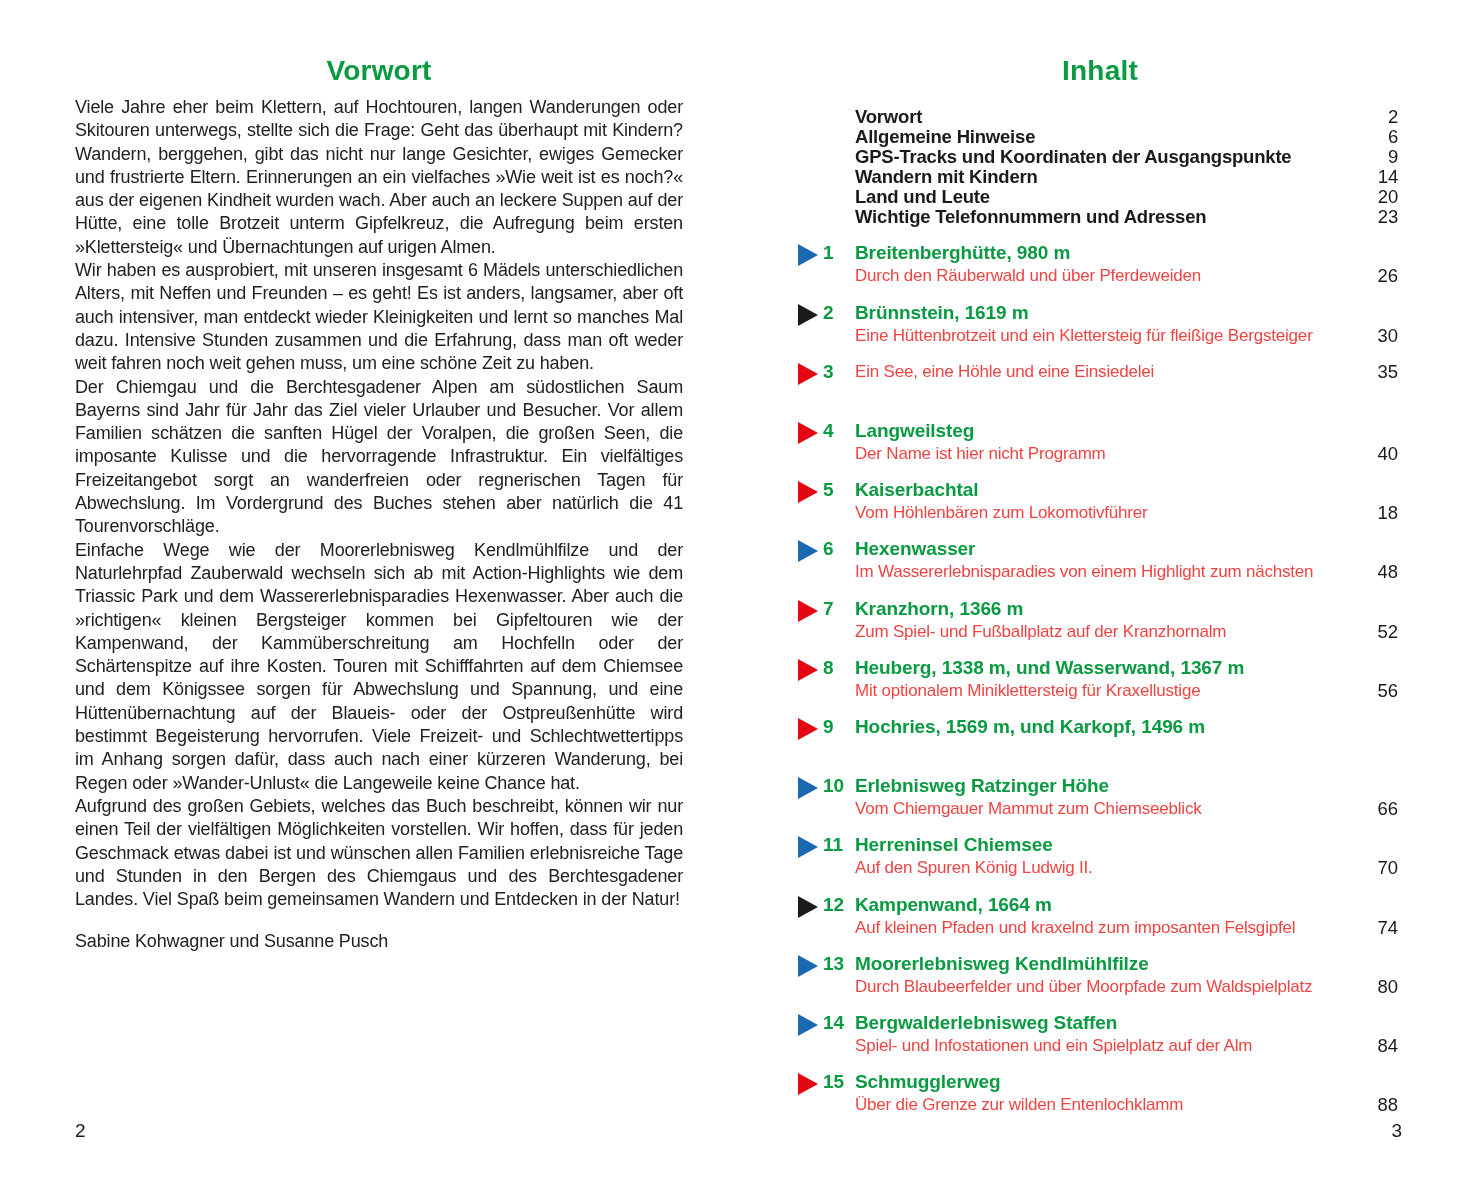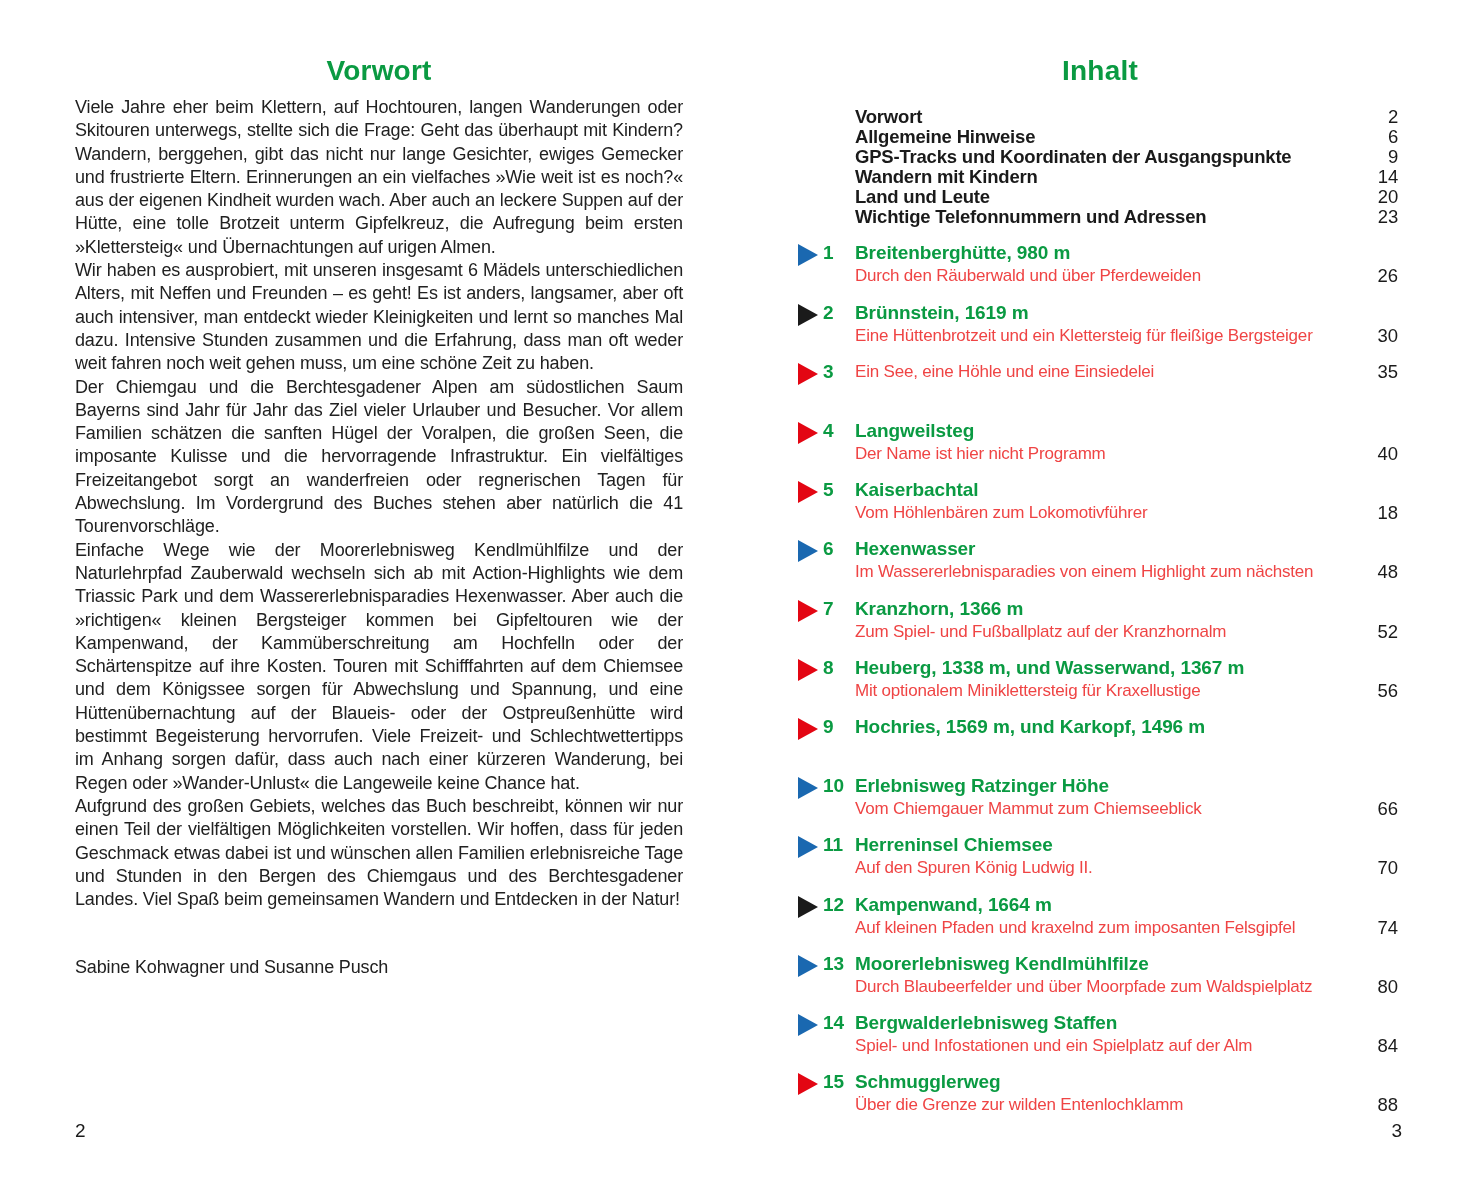--- a/index.html
+++ b/index.html
@@ -32,21 +32,21 @@
     font-size: 18px;
     line-height: 23.3px;
     letter-spacing: -0.15px;
     text-align: justify;
     hyphens: auto;
     -webkit-hyphens: auto;
     color: #212121;
   }
   .vorwort-body p { margin: 0; }
   .signature {
-    margin-top: 46px;
+    margin-top: 20px;
     font-size: 18px;
     letter-spacing: -0.15px;
     color: #212121;
   }
   .folio {
     position: absolute;
     top: 1120px;
     font-size: 19px;
     color: #1a1a1a;
   }

